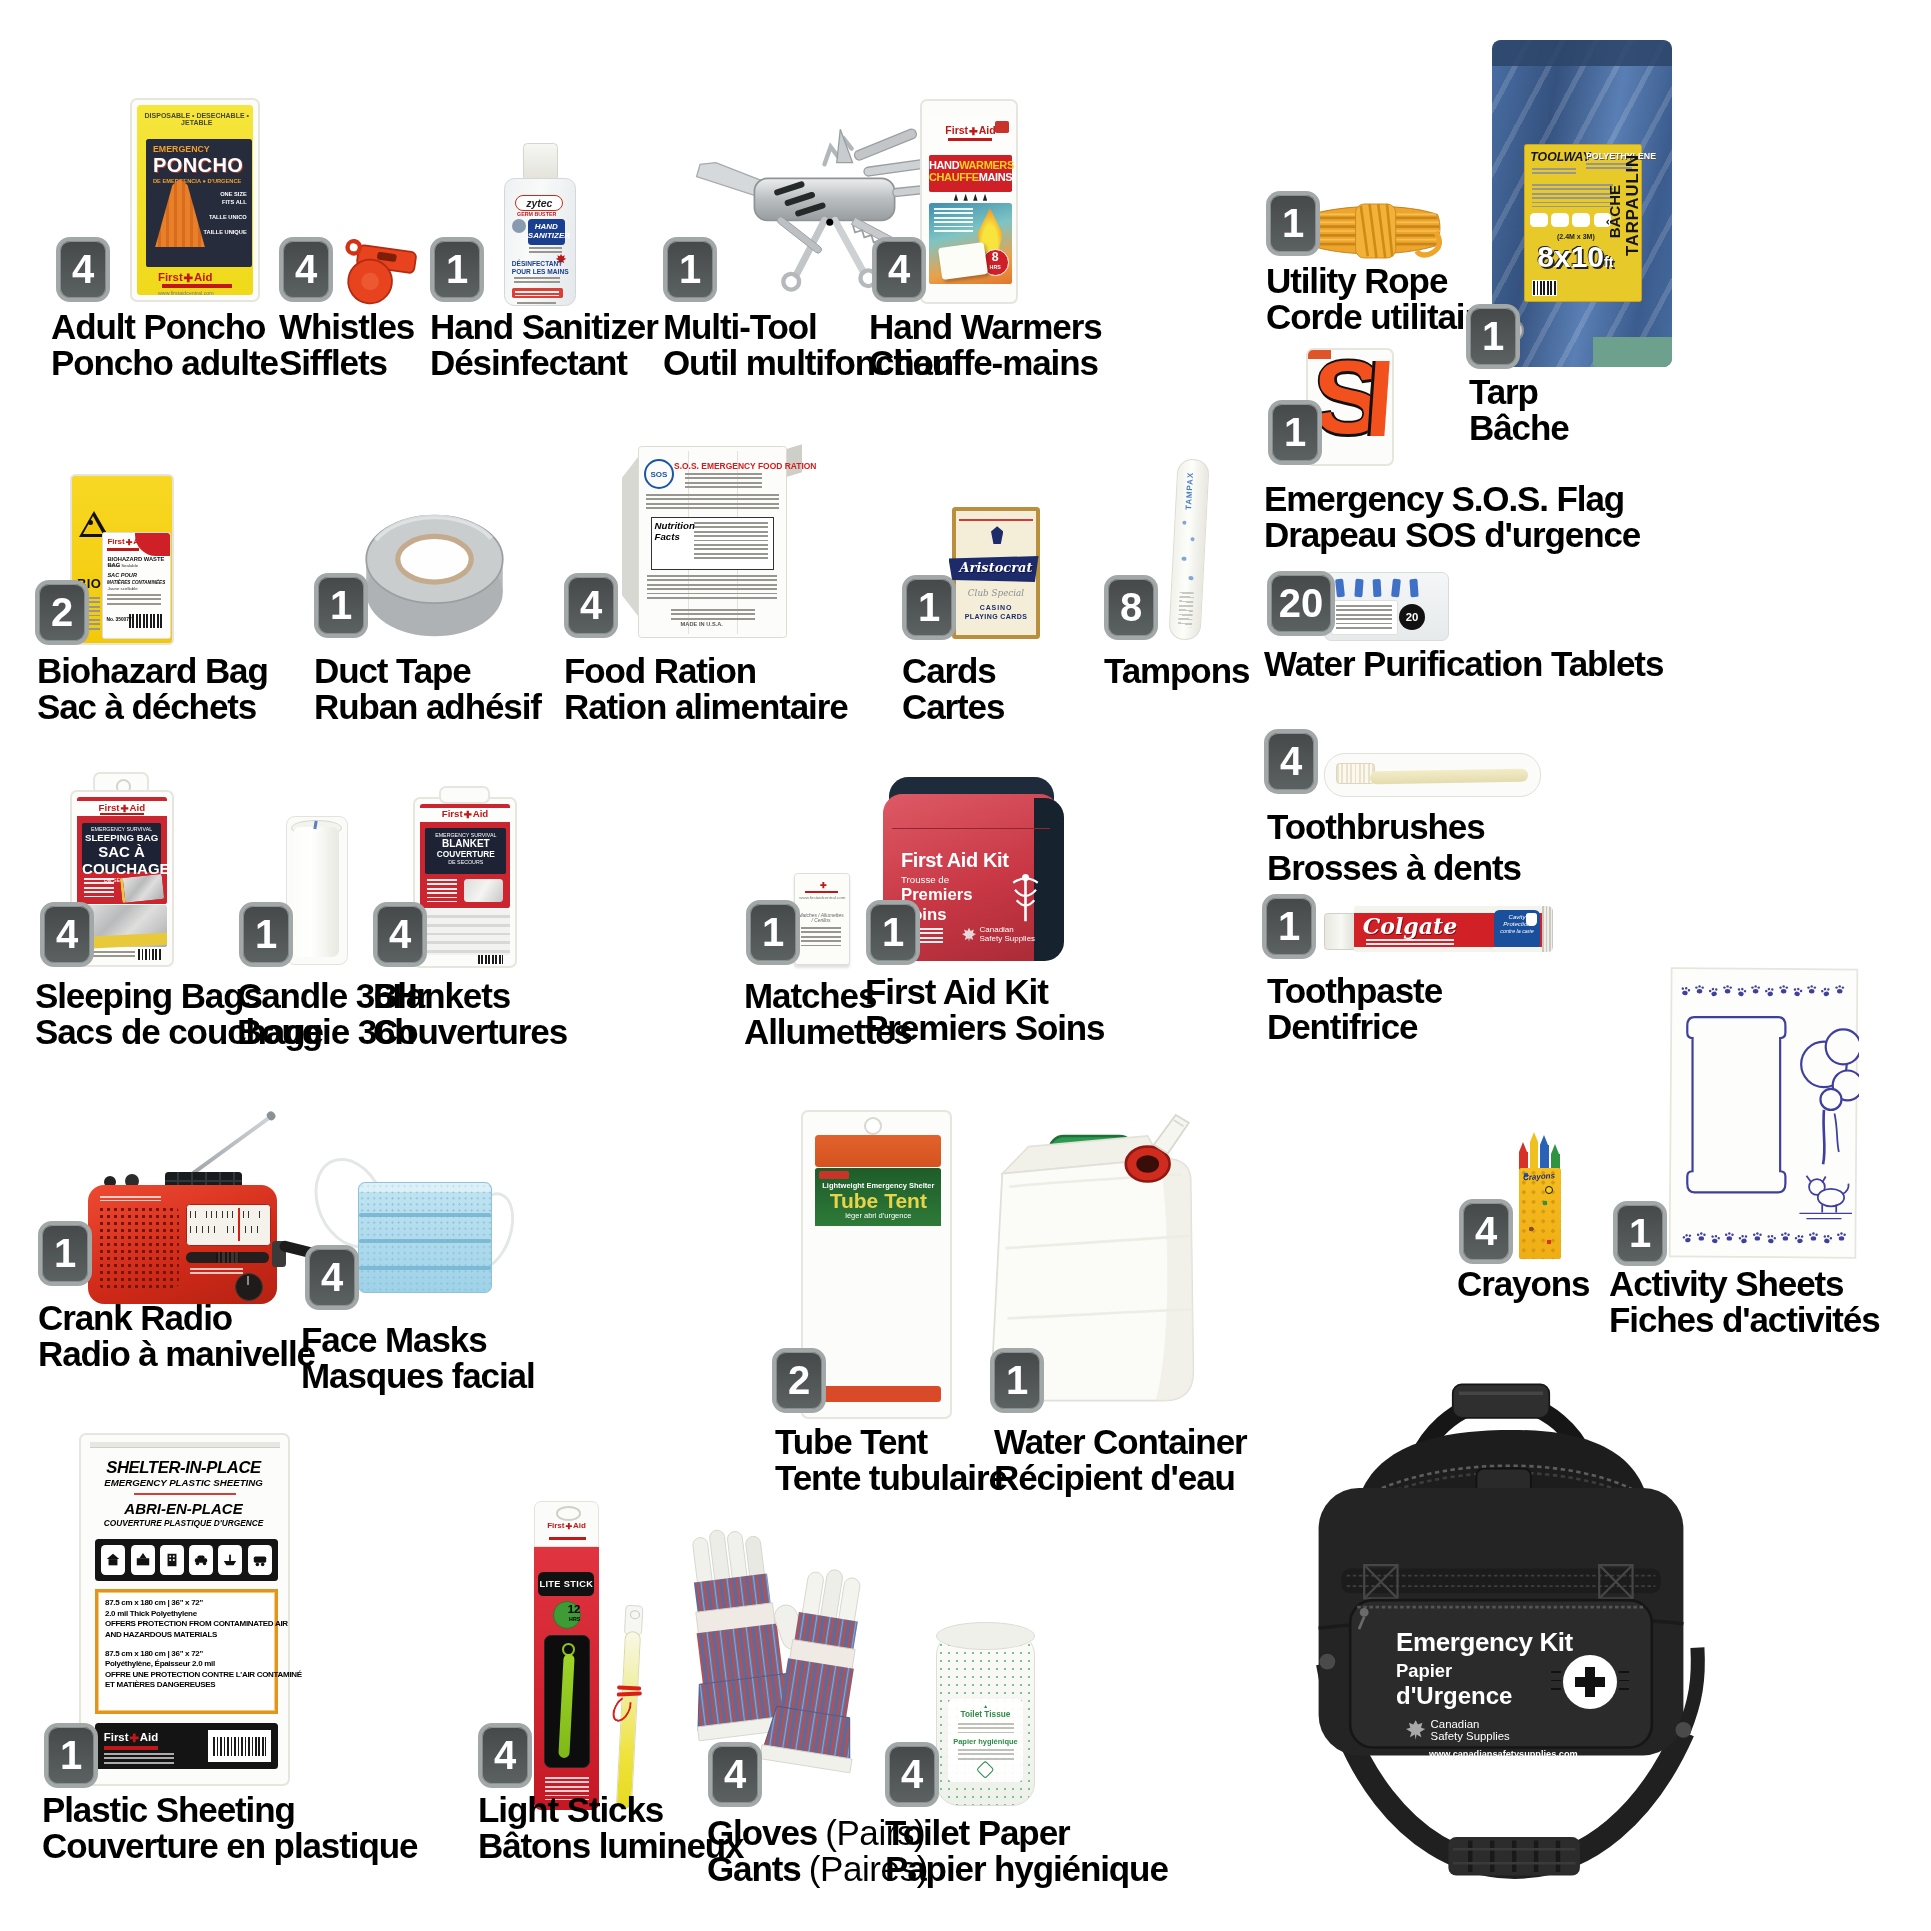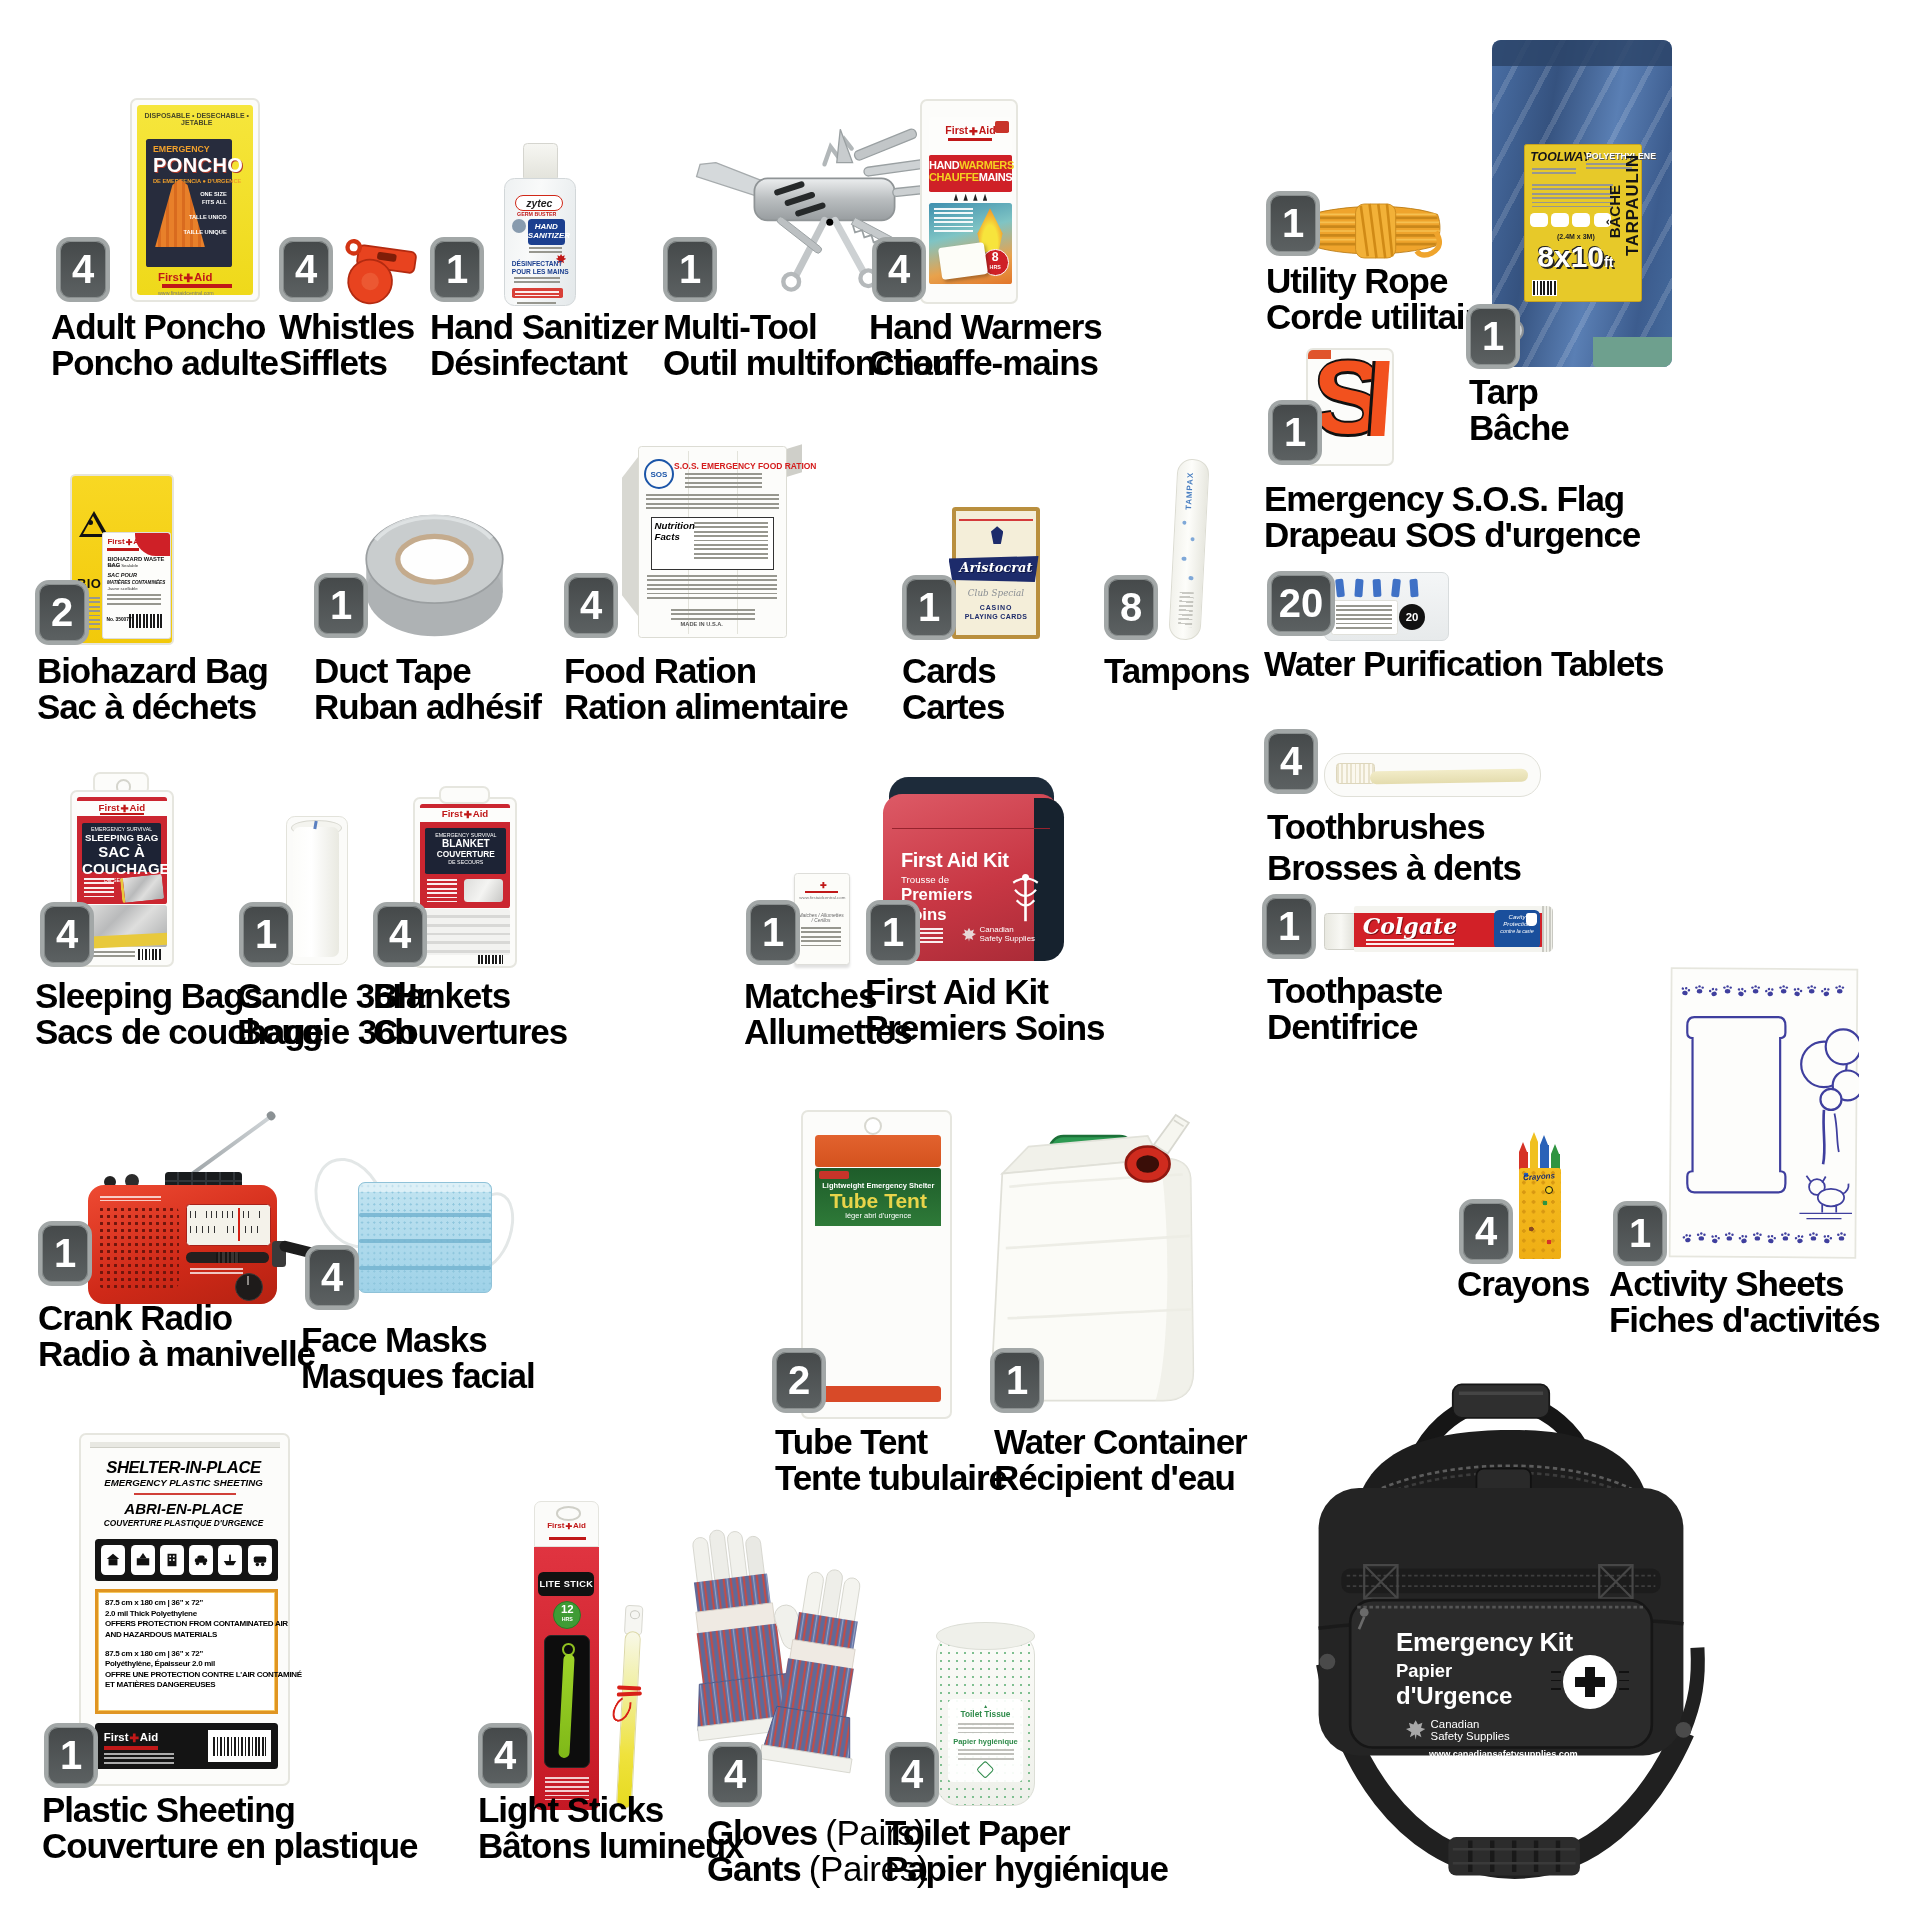--- a/index.html
+++ b/index.html
@@ -21,21 +21,21 @@
   .sq{background:repeating-linear-gradient(to bottom,#97978f 0 1.8px,transparent 1.8px 4.4px)}
   .sqw{background:repeating-linear-gradient(to bottom,rgba(255,255,255,.92) 0 1.8px,transparent 1.8px 4.4px)}
   .bar{background:repeating-linear-gradient(90deg,#1a1a1a 0 1.8px,#fff 1.8px 3.5px)}
   .crinkle{background:repeating-linear-gradient(118deg,rgba(210,210,200,.35) 0 2.6px,transparent 2.6px 23px)}
   .clearbag{border:2.6px solid #e6e6df;border-radius:7px;background:#fcfcfa;box-sizing:border-box}
   .falogo{display:flex;align-items:baseline;justify-content:center;gap:0.9px;color:#c01818;font-weight:bold}
   .facr{color:#c01818;transform:translateY(0.9px)}
   .micro{color:#777;white-space:nowrap}
   
   .poncho-yellow{position:absolute;inset:5.3px;background:linear-gradient(#f6e63c,#efd91a);border-radius:3.5px}
-  .poncho-panel{position:absolute;left:14px;top:39px;width:86px;height:128px;background:#272c3d;border-radius:2.6px}
+  .poncho-panel{position:absolute;left:14px;top:39px;width:106px;height:128px;background:#272c3d;border-radius:2.6px}
   .poncho-fig{position:absolute;left:7px;top:40px;width:54px;height:74px;background:
      repeating-linear-gradient(90deg,#e8802a 0 5.3px,#d96b1f 5.3px 8px);clip-path:polygon(50% 0,64% 8%,96% 92%,4% 92%,36% 8%)}
   
   .sani-body{position:absolute;left:1.8px;top:35px;width:70px;height:126px;border:1.8px solid #d2d7d9;border-radius:10.5px;
      background:linear-gradient(100deg,#eef1f2,#f9fafa 40%,#e3e8ea)}
   
   .hw-photo{position:absolute;left:7px;top:102px;width:83px;height:81px;border-radius:2.6px;
      background:linear-gradient(165deg,#3e8fae,#7fc4c4 38%,#e8a24c 72%,#e2762a)}
   .flame{position:absolute;right:7px;top:5.3px;width:30px;height:46px;background:radial-gradient(ellipse at 50% 75%,#f7e43c 0 35%,#f0922c 70%,#e2601c);clip-path:polygon(50% 0,72% 28%,92% 55%,78% 95%,22% 95%,8% 55%,30% 26%)}
   
@@ -929,21 +929,21 @@
         <div class="abs" style="left:21px;top:4.4px;width:21px;height:10.5px;border-radius:50%;border:2.6px solid #d0d0c8"></div>
         <div class="falogo" style="font-size:8px;margin-top:19.3px">
           <span>First</span>
             <span class="facr">✚</span>
             <span>Aid</span>
         </div>
         <div class="abs" style="left:14px;top:35px;width:37px;height:2.6px;background:#c01818"></div>
       </div>
       <div class="ls-red">
         <div class="abs" style="left:4.4px;top:24.6px;width:56px;height:24.6px;background:#111;border-radius:5.3px;color:#fff;font-size:9.2px;font-weight:bold;display:flex;align-items:center;justify-content:center;letter-spacing:0.4px">LITE STICK</div>
-        <div class="abs" style="left:19.3px;top:54px;width:26px;height:26px;border-radius:50%;background:#3f9b35;border:1.8px solid #2a7a24;color:#ffffff;text-align:center">
+        <div class="abs" style="left:19.3px;top:54px;width:26px;height:26px;border-radius:50%;background:#3f9b35;border:1.8px solid #2a7a24;color:#000000;text-align:right">
           <div style="font-size:11.4px;font-weight:bold;line-height:15px">12</div>
           <div style="font-size:5.3px;font-weight:bold;line-height:4.4px">HRS</div>
         </div>
         <div class="abs" style="left:9.7px;top:88px;width:46px;height:133px;background:#0d0d0d;border-radius:7px;border:1.8px solid #272727;box-sizing:border-box">
           <div class="abs" style="left:17.6px;top:7px;width:8.8px;height:8.8px;border-radius:50%;border:2.6px solid #8fc020"></div>
           <div class="abs" style="left:16.7px;top:17.6px;width:11.4px;height:104px;background:linear-gradient(#9fd428,#7fb818);border-radius:6.1px;transform:rotate(3deg)"></div>
         </div>
         <div class="sqw abs" style="left:10.5px;top:230px;width:44px;height:23px;opacity:.85"></div>
       </div>
     </div>

